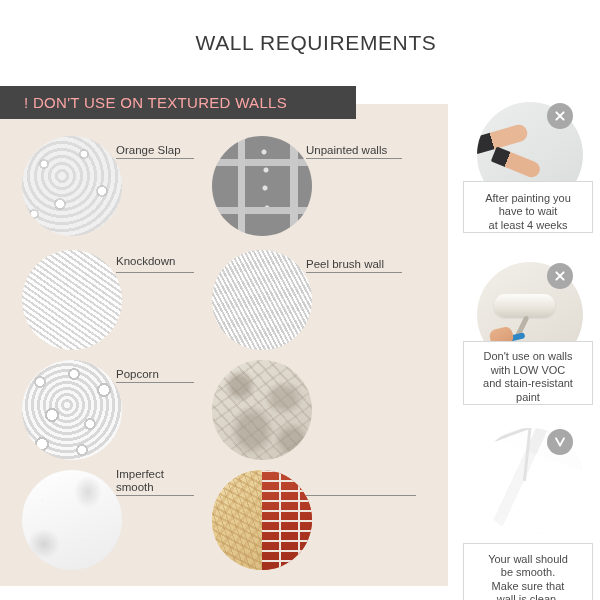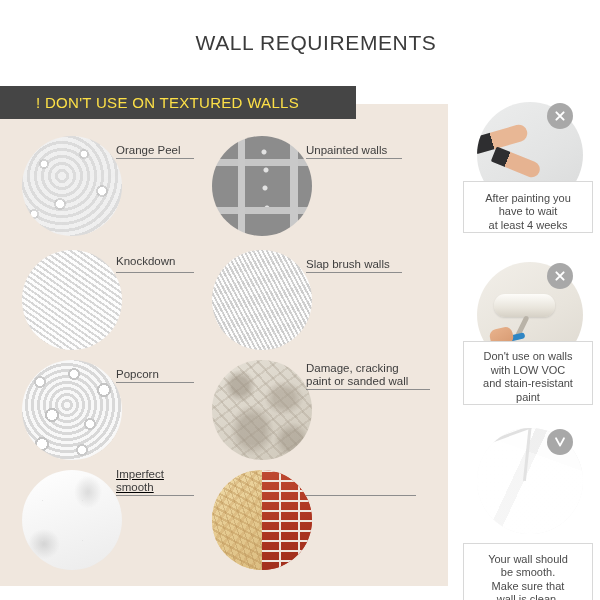--- a/index.html
+++ b/index.html
@@ -20,22 +20,22 @@
     color:#3b3b3b;font-weight:400;
   }
 
   
   .banner{
     position:absolute;left:0;top:86px;width:356px;height:33px;
     background:#454545;
     display:flex;align-items:center;
   }
   .banner-text{
-    color:#fde047;font-size:15px;letter-spacing:0.3px;
-    padding-left:36px;white-space:nowrap;
+    color:#fca5a5;font-size:15px;letter-spacing:0.3px;
+    padding-left:24px;white-space:nowrap;
   }
 
   
   .beige-panel{
     position:absolute;left:0;top:104px;width:448px;height:482px;
     background:#f0e7de;
   }
   .swatch{
     position:absolute;width:100px;height:100px;border-radius:50%;
     overflow:hidden;
@@ -230,57 +230,52 @@
   <div class="page-title">WALL REQUIREMENTS</div>
 
   <div class="beige-panel"></div>
 
   <div class="banner">
     <span class="banner-text">! DON'T USE ON TEXTURED WALLS</span>
   </div>
 
   <div class="swatch tex-orange-peel" style="left:22px;top:136px;"></div>
   <div class="label-wrap" style="left:116px;top:141px;width:78px;height:18px;">
-    <span class="label-text">Orange Peel</span>
+    <span class="label-text">Orange Slap</span>
     <span class="label-rule"></span>
   </div>
 
   <div class="swatch tex-unpainted" style="left:212px;top:136px;"></div>
   <div class="label-wrap" style="left:306px;top:141px;width:96px;height:18px;">
     <span class="label-text">Unpainted walls</span>
     <span class="label-rule"></span>
   </div>
 
   <div class="swatch tex-knockdown" style="left:22px;top:250px;"></div>
   <div class="label-wrap" style="left:116px;top:255px;width:78px;height:18px;justify-content:space-between;">
     <span class="label-text">Knockdown</span>
     <span class="label-rule"></span>
   </div>
 
   <div class="swatch tex-slapbrush" style="left:212px;top:250px;"></div>
   <div class="label-wrap" style="left:306px;top:255px;width:96px;height:18px;">
-    <span class="label-text">Slap brush walls</span>
+    <span class="label-text">Peel brush wall</span>
     <span class="label-rule"></span>
   </div>
 
   <div class="swatch tex-popcorn" style="left:22px;top:360px;"></div>
   <div class="label-wrap" style="left:116px;top:365px;width:78px;height:18px;">
     <span class="label-text">Popcorn</span>
     <span class="label-rule"></span>
   </div>
 
   <div class="swatch tex-damage" style="left:212px;top:360px;"></div>
-  <div class="label-wrap" style="left:306px;top:360px;width:124px;height:30px;">
-    <span class="label-text">Damage, cracking
-paint or sanded wall</span>
-    <span class="label-rule"></span>
-  </div>
 
   <div class="swatch tex-imperfect" style="left:22px;top:470px;"></div>
-  <div class="label-wrap" style="left:116px;top:466px;width:78px;height:30px;text-decoration:underline;">
+  <div class="label-wrap" style="left:116px;top:466px;width:78px;height:30px;">
     <span class="label-text">Imperfect
 smooth</span>
     <span class="label-rule"></span>
   </div>
 
   <div class="swatch tex-particle-brick" style="left:212px;top:470px;">
     <div class="osb-inner"></div>
     <div class="brick-inner"></div>
   </div>
   <div class="label-wrap" style="left:306px;top:466px;width:110px;height:30px;">

